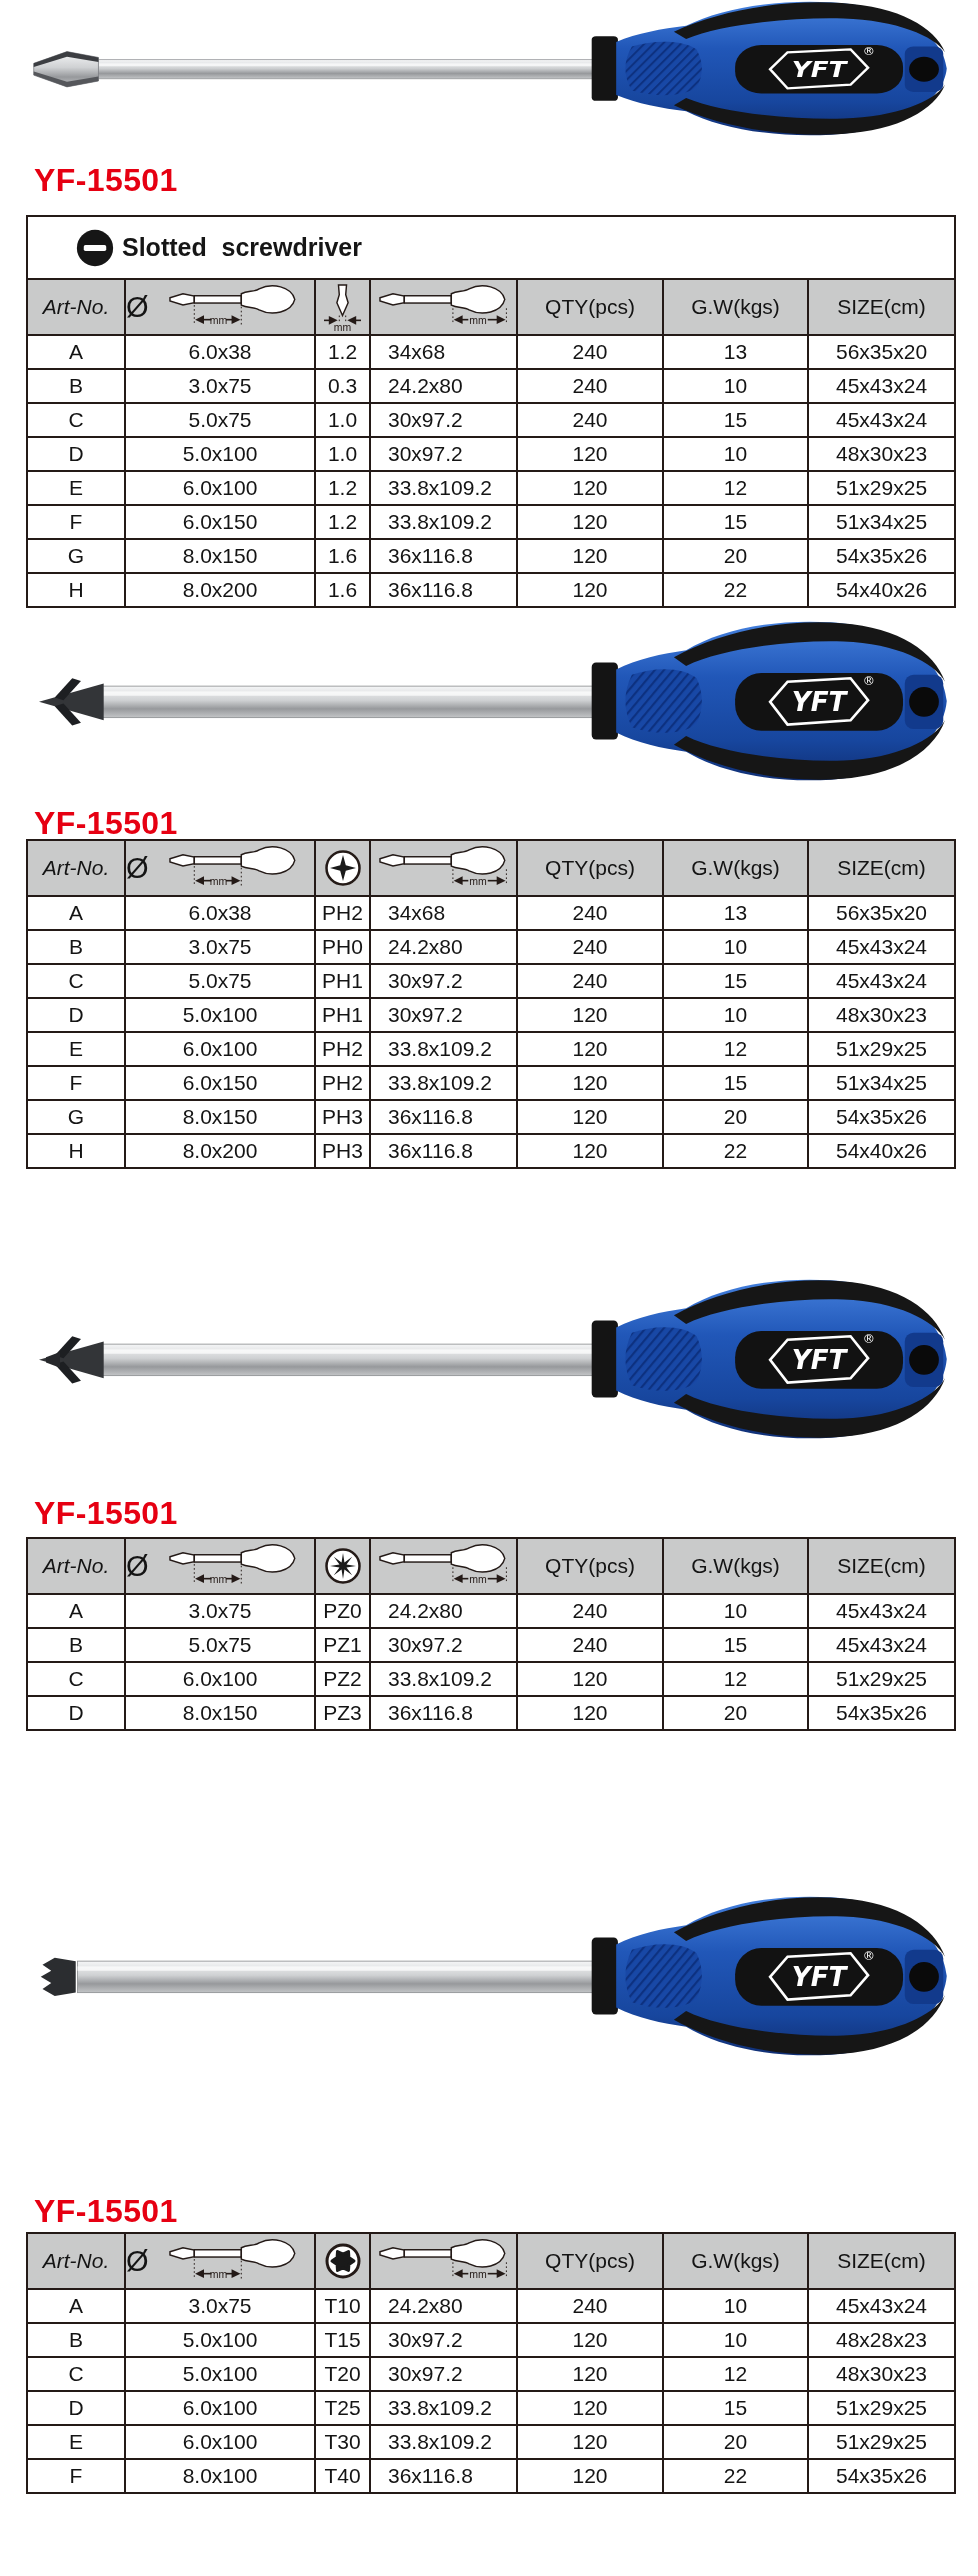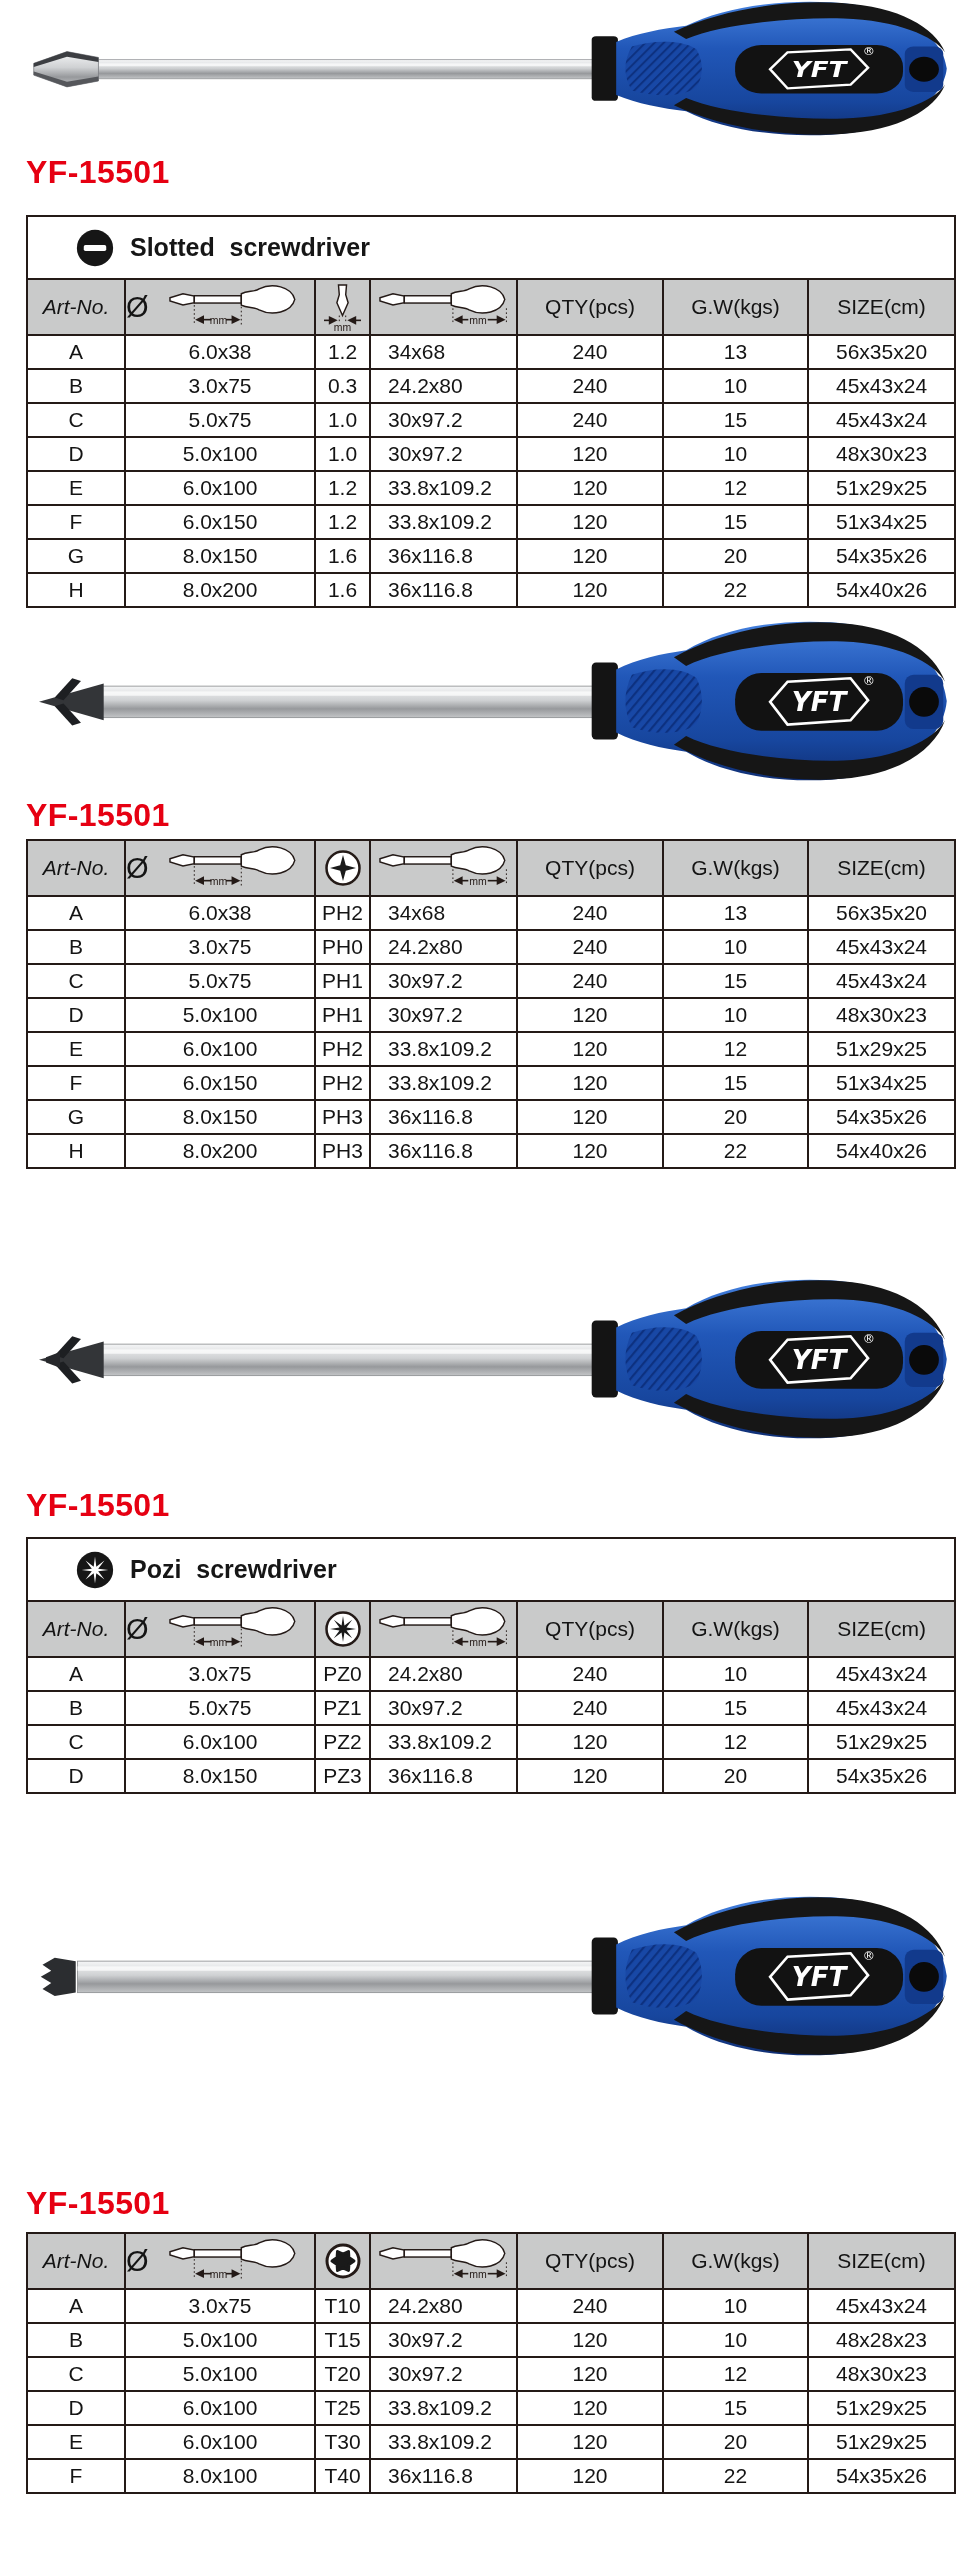--- a/index.html
+++ b/index.html
@@ -1,25 +1,25 @@
 <!DOCTYPE html>
 <html style="font-size:14px"><head>
 <meta charset="utf-8">
 <style>
   html,body{margin:0;padding:0;background:#fff;}
   body{width:979px;height:2576px;position:relative;overflow:hidden;
        font-family:"Liberation Sans",sans-serif;color:#1c1c1c;}
   #page{position:absolute;inset:0;}
   .abs{position:absolute;}
   .tool{left:24.5px;width:927px;}
-  .model{left:26px;margin:0;color:#e60012;font-size:32px;font-weight:bold;letter-spacing:0.4px;}
+  .model{left:26px;margin:8px;color:#e60012;font-size:32px;font-weight:bold;letter-spacing:0.4px;}
   table.spec{left:26px;border-collapse:collapse;table-layout:fixed;width:927px;background:#fff;}
   table.spec td,table.spec th{border:2.6px solid #241a17;padding:0;overflow:hidden;}
   tr.title-row td{height:61px;background:#fff;}
-  .title-inner{display:flex;align-items:center;padding-left:48px;gap:16px;}
+  .title-inner{display:flex;align-items:center;padding-left:48px;gap:8px;}
   .title-text{font-size:25px;font-weight:bold;word-spacing:7.9px;color:#161616;}
   tr.head-row th{height:54px;background:#c9caca;font-weight:normal;font-size:21px;color:#141414;vertical-align:middle;}
   th.artno{background:#e60012;color:#fff;font-weight:bold;font-size:23.6px;font-style:italic;}
   .dia-inner{display:flex;align-items:center;justify-content:center;gap:5.2px;}
   .dia-sym{font-size:29px;color:#141414;}
   tbody td{height:32px;font-size:21px;text-align:center;color:#141414;background:#fff;}
   tbody td.col-dim{text-align:left;padding-left:17px;}
   .dot{stroke:#241a17;stroke-width:1.2;stroke-dasharray:2 3;fill:none;}
   .dim{stroke:#241a17;stroke-width:2;fill:none;}
   .mmtext{font-size:13px;fill:#241a17;}
@@ -385,31 +385,20 @@
     <colgroup>
         <col style="width:98px">
         <col style="width:190px">
         <col style="width:55px">
         <col style="width:147px">
         <col style="width:146px">
         <col style="width:145px">
         <col style="width:147px">
       </colgroup>
     <thead>
-      <tr class="title-row">
-        <td colspan="7">
-            <div class="title-inner">
-          <svg width="38" height="38" viewBox="-22 -22 44 44">
-            <circle r="21" fill="#161616"></circle>
-            <polygon points="15.5,0 3.7,1.53 10.96,10.96 1.53,3.7 0,15.5 -1.53,3.7 -10.96,10.96 -3.7,1.53 -15.5,0 -3.7,-1.53 -10.96,-10.96 -1.53,-3.7 0,-15.5 1.53,-3.7 10.96,-10.96 3.7,-1.53" fill="#fff"></polygon>
-          </svg>
-          <span class="title-text">Pozi screwdriver</span>
-        </div>
-          </td>
-      </tr>
       <tr class="head-row">
         <th class="artno">Art-No.</th>
         <th>
             <div class="dia-inner">
           <span class="dia-sym">Ø</span>
           <svg class="hicon" width="138" height="47" viewBox="0 0 170 58" style="font-size:24px">
             <use href="#sdo"></use>
             <line x1="36" y1="26" x2="36" y2="50" class="dot"></line>
                 <line x1="94" y1="28" x2="94" y2="50" class="dot"></line>
             <use href="#ah-l" x="37" y="44"></use>

